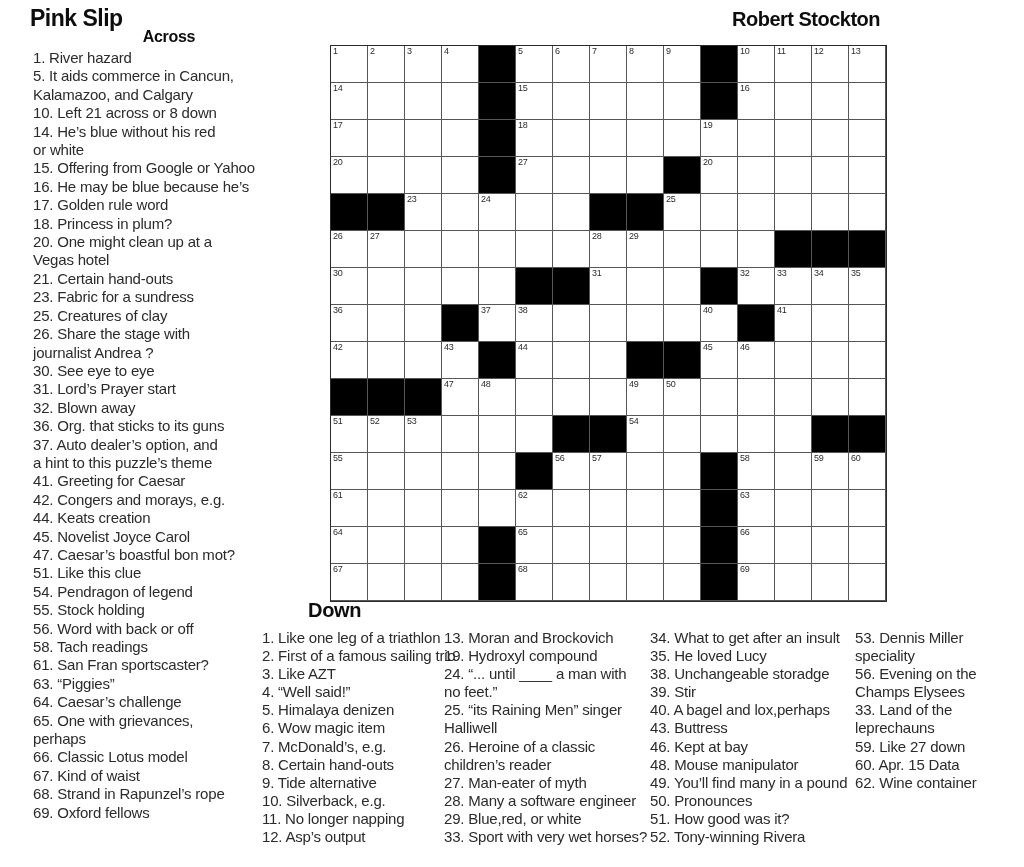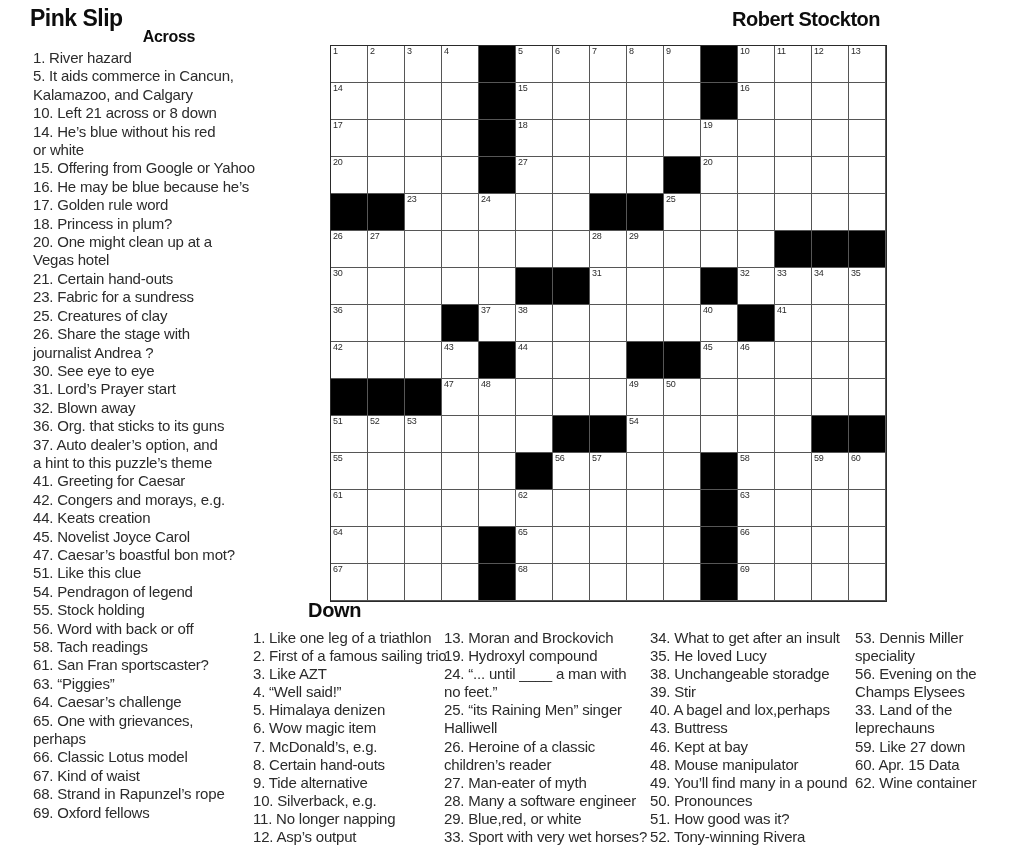--- a/index.html
+++ b/index.html
@@ -24,21 +24,21 @@
   .down-head {
     position:absolute; left:262px; top:599px;
     font-size:20px; font-weight:bold; color:#0d0d0d; letter-spacing:-0.3px;margin-left:46px;
   }
   .clue-list {
     position:absolute; font-size:15px; line-height:18.4px;
     white-space:nowrap; color:#2b2b2b; letter-spacing:-0.2px;
   }
   #across-list { left:33px; top:49px; }
   .down-col { line-height:18.1px; top:629px; }
-  #down-col-0 { left:253px; }
+  #down-col-0 { left:262px; }
   #down-col-1 { left:444px; }
   #down-col-2 { left:650px; }
   #down-col-3 { left:855px; }
   .grid {
     position:absolute; left:330px; top:45px;
     width:555px; height:555px;
     display:grid;
     grid-template-columns:repeat(15,37px);
     grid-template-rows:repeat(15,37px);
     border:1.5px solid #2a2a2a;

